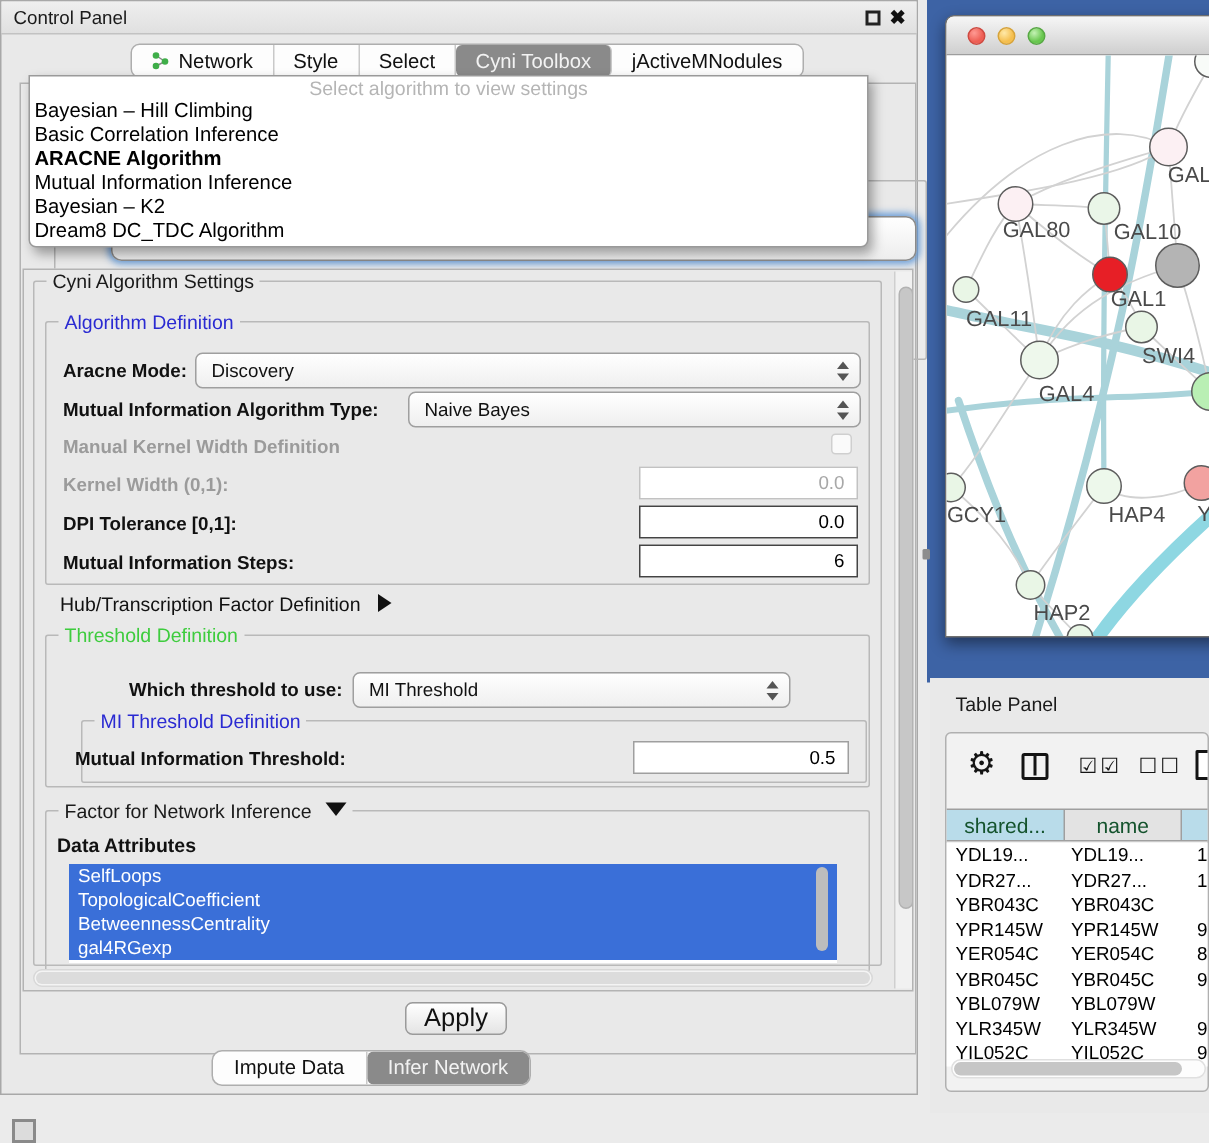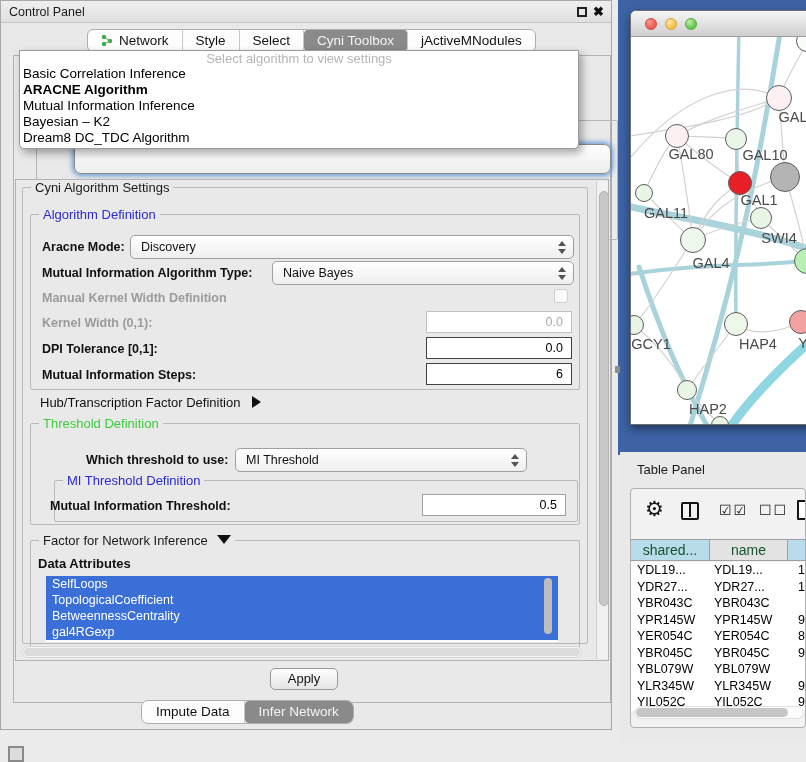--- a/index.html
+++ b/index.html
@@ -94,21 +94,21 @@
 
   .attr-list { position:absolute; left:30px; top:396px; width:512px; height:66px;
                background:#fff; overflow:hidden; }
   .attr-item { height:16px; line-height:16px; background:#3a6fd8; color:#fff;
                font-size:12.5px; padding-left:6px; }
   .attr-vsb { position:absolute; left:498px; top:2px; width:10px; height:60px; }
   .attr-vsb-thumb { width:8px; height:56px; background:#bdbdbd; border-radius:5px; }
 
   .apply-btn { position:absolute; left:269px; top:667px; width:68px; height:22px;
                background:linear-gradient(#ffffff,#e4e4e4); border:1px solid #9a9a9a;
-               border-radius:5px; font-size:13px; text-align:center; line-height:20px; color:#111; }
+               border-radius:5px; font-size:17px; text-align:center; line-height:20px; color:#111; }
 
   .bottom-tabs { position:absolute; left:140px; top:699px; height:24px; display:flex;
                  background:#fdfdfd; border:1px solid #aeaeae; border-radius:7px; overflow:hidden; }
   .btab { padding:0 14px; font-size:13.5px; line-height:22px; color:#111; border-right:1px solid #c9c9c9; }
   .btab:last-child { border-right:none; }
   .btab.active { background:#8a8a8a; color:#f3f3f3; border-radius:4px; }
 
   .mini-window-icon { position:absolute; left:8px; top:746px; width:16px; height:16px;
                       border:2px solid #8a8a8a; background:#dcdcdc; }
 
@@ -196,20 +196,21 @@
 
     <div class="content-box">
       <div class="inference-box"></div>
       <div class="combo-focus"></div>
       <div class="combo-bg">gal-filtered.sif default node</div>
     </div>
 
     <div class="dropdown">
       <div class="dd-header">Select algorithm to view settings</div>
       <div id="dd-items">
+          <div class="dd-item">Bayesian – Hill Climbing</div>
           <div class="dd-item">Basic Correlation Inference</div>
           <div class="dd-item bold">ARACNE Algorithm</div>
           <div class="dd-item">Mutual Information Inference</div>
           <div class="dd-item">Bayesian – K2</div>
           <div class="dd-item">Dream8 DC_TDC Algorithm</div>
         </div>
     </div>
 
     <div class="settings-pane">
 

